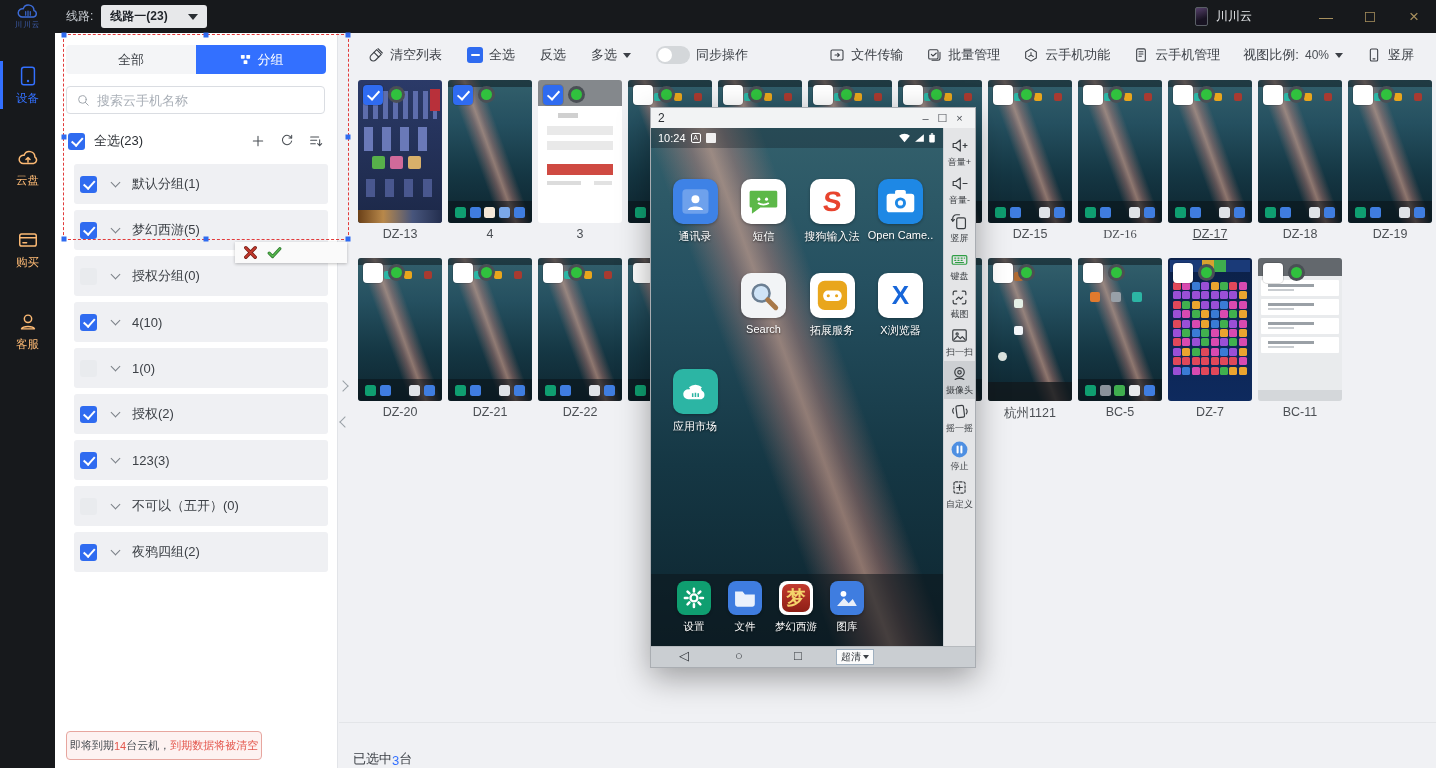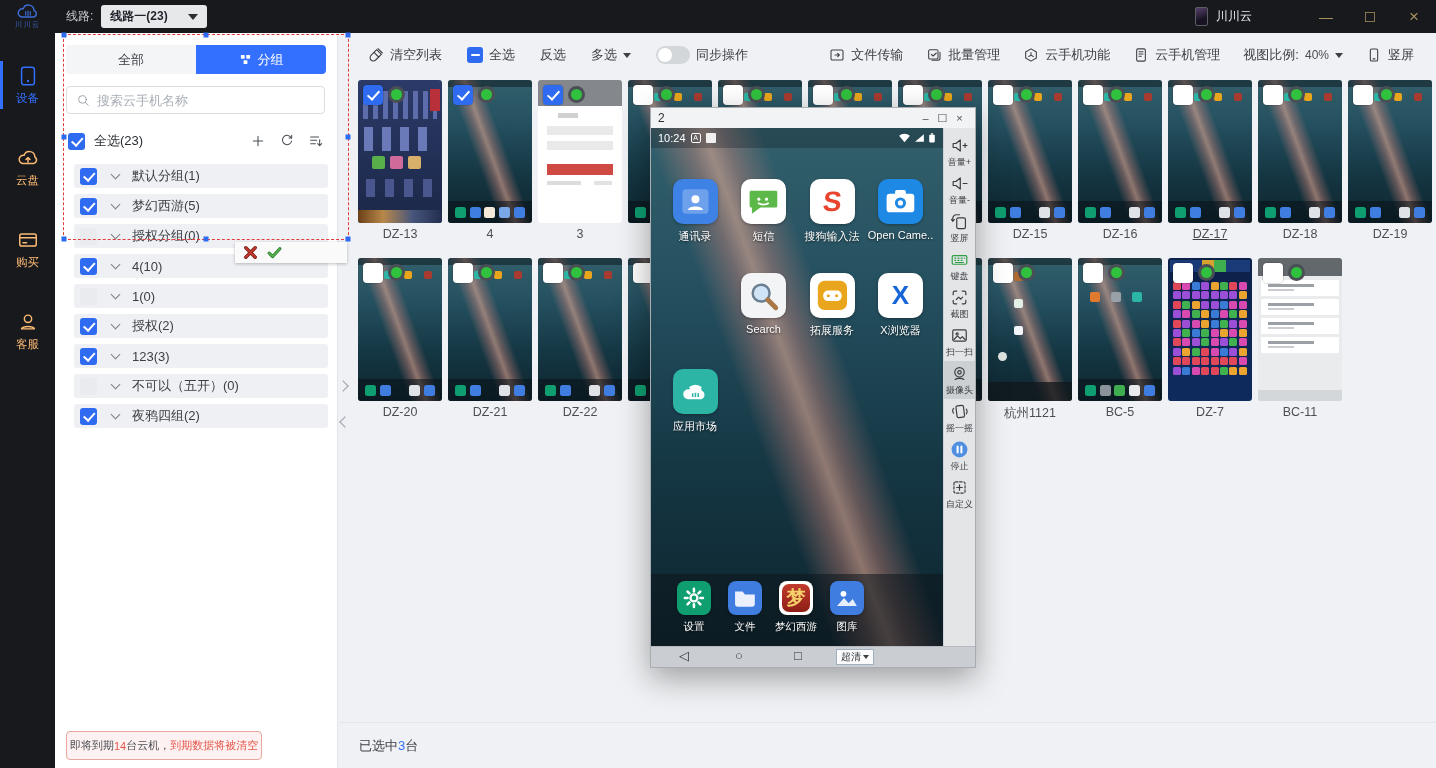--- a/index.html
+++ b/index.html
@@ -36,21 +36,21 @@
 .tab-grp .isvg{width:13px;height:13px;color:#fff}
 .search{position:absolute;left:11px;top:53px;width:259px;height:28px;border:1px solid #dadde2;border-radius:4px;display:flex;align-items:center;padding:0 9px;gap:7px}
 .search .isvg{width:14px;height:14px;color:#9aa0a8}
 .search input{border:none;outline:none;width:100%;font:13px "Liberation Sans","DejaVu Sans",sans-serif;color:#3c4046;background:transparent}
 .search input::placeholder{color:#a8aeb6}
 .selrow{position:absolute;left:13px;top:97px;right:13px;height:22px;display:flex;align-items:center}
 .selrow .sl{margin-left:9px;font-size:13px;color:#2a2e33}
 .selicons{margin-left:auto;display:flex;gap:13px}
 .selicons .isvg{width:16px;height:16px;color:#4a4f55}
 .groups{position:absolute;left:19px;top:131px;right:9px;display:flex;flex-direction:column;gap:6px}
-.grow{height:24px;background:#eff0f3;border-radius:3px;display:flex;align-items:center;padding-left:6px}
+.grow{height:40px;background:#eff0f3;border-radius:3px;display:flex;align-items:center;padding-left:6px}
 .chev{width:7px;height:7px;border-right:1.6px solid #7b8087;border-bottom:1.6px solid #7b8087;transform:rotate(45deg);margin-left:15px;margin-top:-3px}
 .glabel{margin-left:13px;font-size:13px;color:#3c4046}
 
 .chk{position:relative;width:17px;height:17px;border-radius:3px;background:#e9ebee;flex:none}
 .chk.on{background:#2f6bf0}
 .chk.on::after{content:'';position:absolute;left:5.5px;top:2.5px;width:4.5px;height:8.5px;border:solid #fff;border-width:0 2px 2px 0;transform:rotate(42deg)}
 .chk.ind{background:#2f6bf0;width:16px;height:16px}
 .chk.ind::after{content:'';position:absolute;left:3.5px;top:6.8px;width:9px;height:2.2px;background:#fff;border-radius:1px}
 .warnbox{position:absolute;left:11px;bottom:8px;width:196px;height:29px;border:1px solid #e7a69f;background:#fdf2f1;border-radius:4px;display:flex;align-items:center;justify-content:center;font-size:11px;color:#4a4f55;white-space:nowrap}
 .warnbox span{display:inline}
@@ -105,21 +105,21 @@
 .pz-top{position:absolute;left:2px;top:2px;right:2px;height:12px;background:linear-gradient(90deg,#1a3a78 40%,#d8a22f 40% 55%,#3fae4e 55% 70%,#1a3a78 70%)}
 .pz-grid{position:absolute;left:5px;top:24px;display:grid;grid-template-columns:repeat(8,8px);gap:1.4px}
 .pz-grid b{width:8px;height:8px;border-radius:1.6px}
 .s-files{background:#e9ebed}
 .fh{position:absolute;top:0;left:0;right:0;height:18px;background:#63686d}
 .fc{position:absolute;left:3px;width:78px;height:16px;background:#fff;border-radius:1px}
 .fc::before{content:'';position:absolute;left:7px;top:4px;width:46px;height:3px;background:#9aa0a6}
 .fc::after{content:'';position:absolute;left:7px;top:9px;width:26px;height:2px;background:#c8ccd0}
 .ff{position:absolute;left:0;bottom:0;width:100%;height:11px;background:#d4d7da}
 
-.statusbar{position:absolute;left:339px;right:0;bottom:0;height:46px;border-top:1px solid #e3e5e8;display:flex;align-items:center;padding-left:20px;font-size:13px;color:#3c4046;background:#f0f1f4;z-index:4}
+.statusbar{position:absolute;left:339px;right:0;bottom:0;height:46px;border-top:1px solid #e3e5e8;display:flex;align-items:flex-end;padding-left:14px;font-size:13px;color:#3c4046;background:#f0f1f4;z-index:4}
 .statusbar span{display:inline}
 .blue{color:#3370ff}
 
 .pwin{position:absolute;left:650px;top:107px;width:326px;height:561px;background:#f2f3f4;border:1px solid #a9adb2;box-shadow:0 10px 30px rgba(0,0,0,.35);z-index:40}
 .ptitle{height:20px;display:flex;align-items:center;padding:0 7px;font-size:12px;color:#2a2e33}
 .pctrl{margin-left:auto;display:flex}
 .pctrl span{width:17px;text-align:center;font-size:11px;color:#4a4f55}
 .pscreen{position:absolute;left:0;top:20px;width:292px;height:519px;overflow:hidden}
 .psb{height:20px;display:flex;align-items:center;padding:0 7px;color:#fff;font-size:11px;background:rgba(10,18,24,.28);gap:5px;position:relative;z-index:2}
 .psb .abox{width:10px;height:10px;border:1px solid #fff;border-radius:2px;font-size:7px;line-height:8px;text-align:center;color:#fff}
@@ -539,21 +539,21 @@
         <span class="dock">
           <b style="background:#0f9e70"></b>
           <b style="background:#3f7de0"></b>
           <b style="background:transparent"></b>
           <b style="background:#dfe3e8"></b>
           <b style="background:#3f7de0"></b>
         </span>
       </div>
     <div class="lb">DZ-15</div>
   </div>
-    <div class="cell" style="left: 720px; top: 8px;">
+    <div class="cell" style="left: 720px; top: 8px; font-family: Liberation Serif, serif;">
     <div class="scr neb">
       <span class="chk"></span>
       <span class="badge"></span>
     <i class="sb"></i>
         <span class="aprow">
           <b style="background:#e8e6e2"></b>
           <b style="background:#2cb5a4"></b>
           <b style="background:#e9a61c"></b>
           <b style="background:#a83a30"></b>
         </span>

